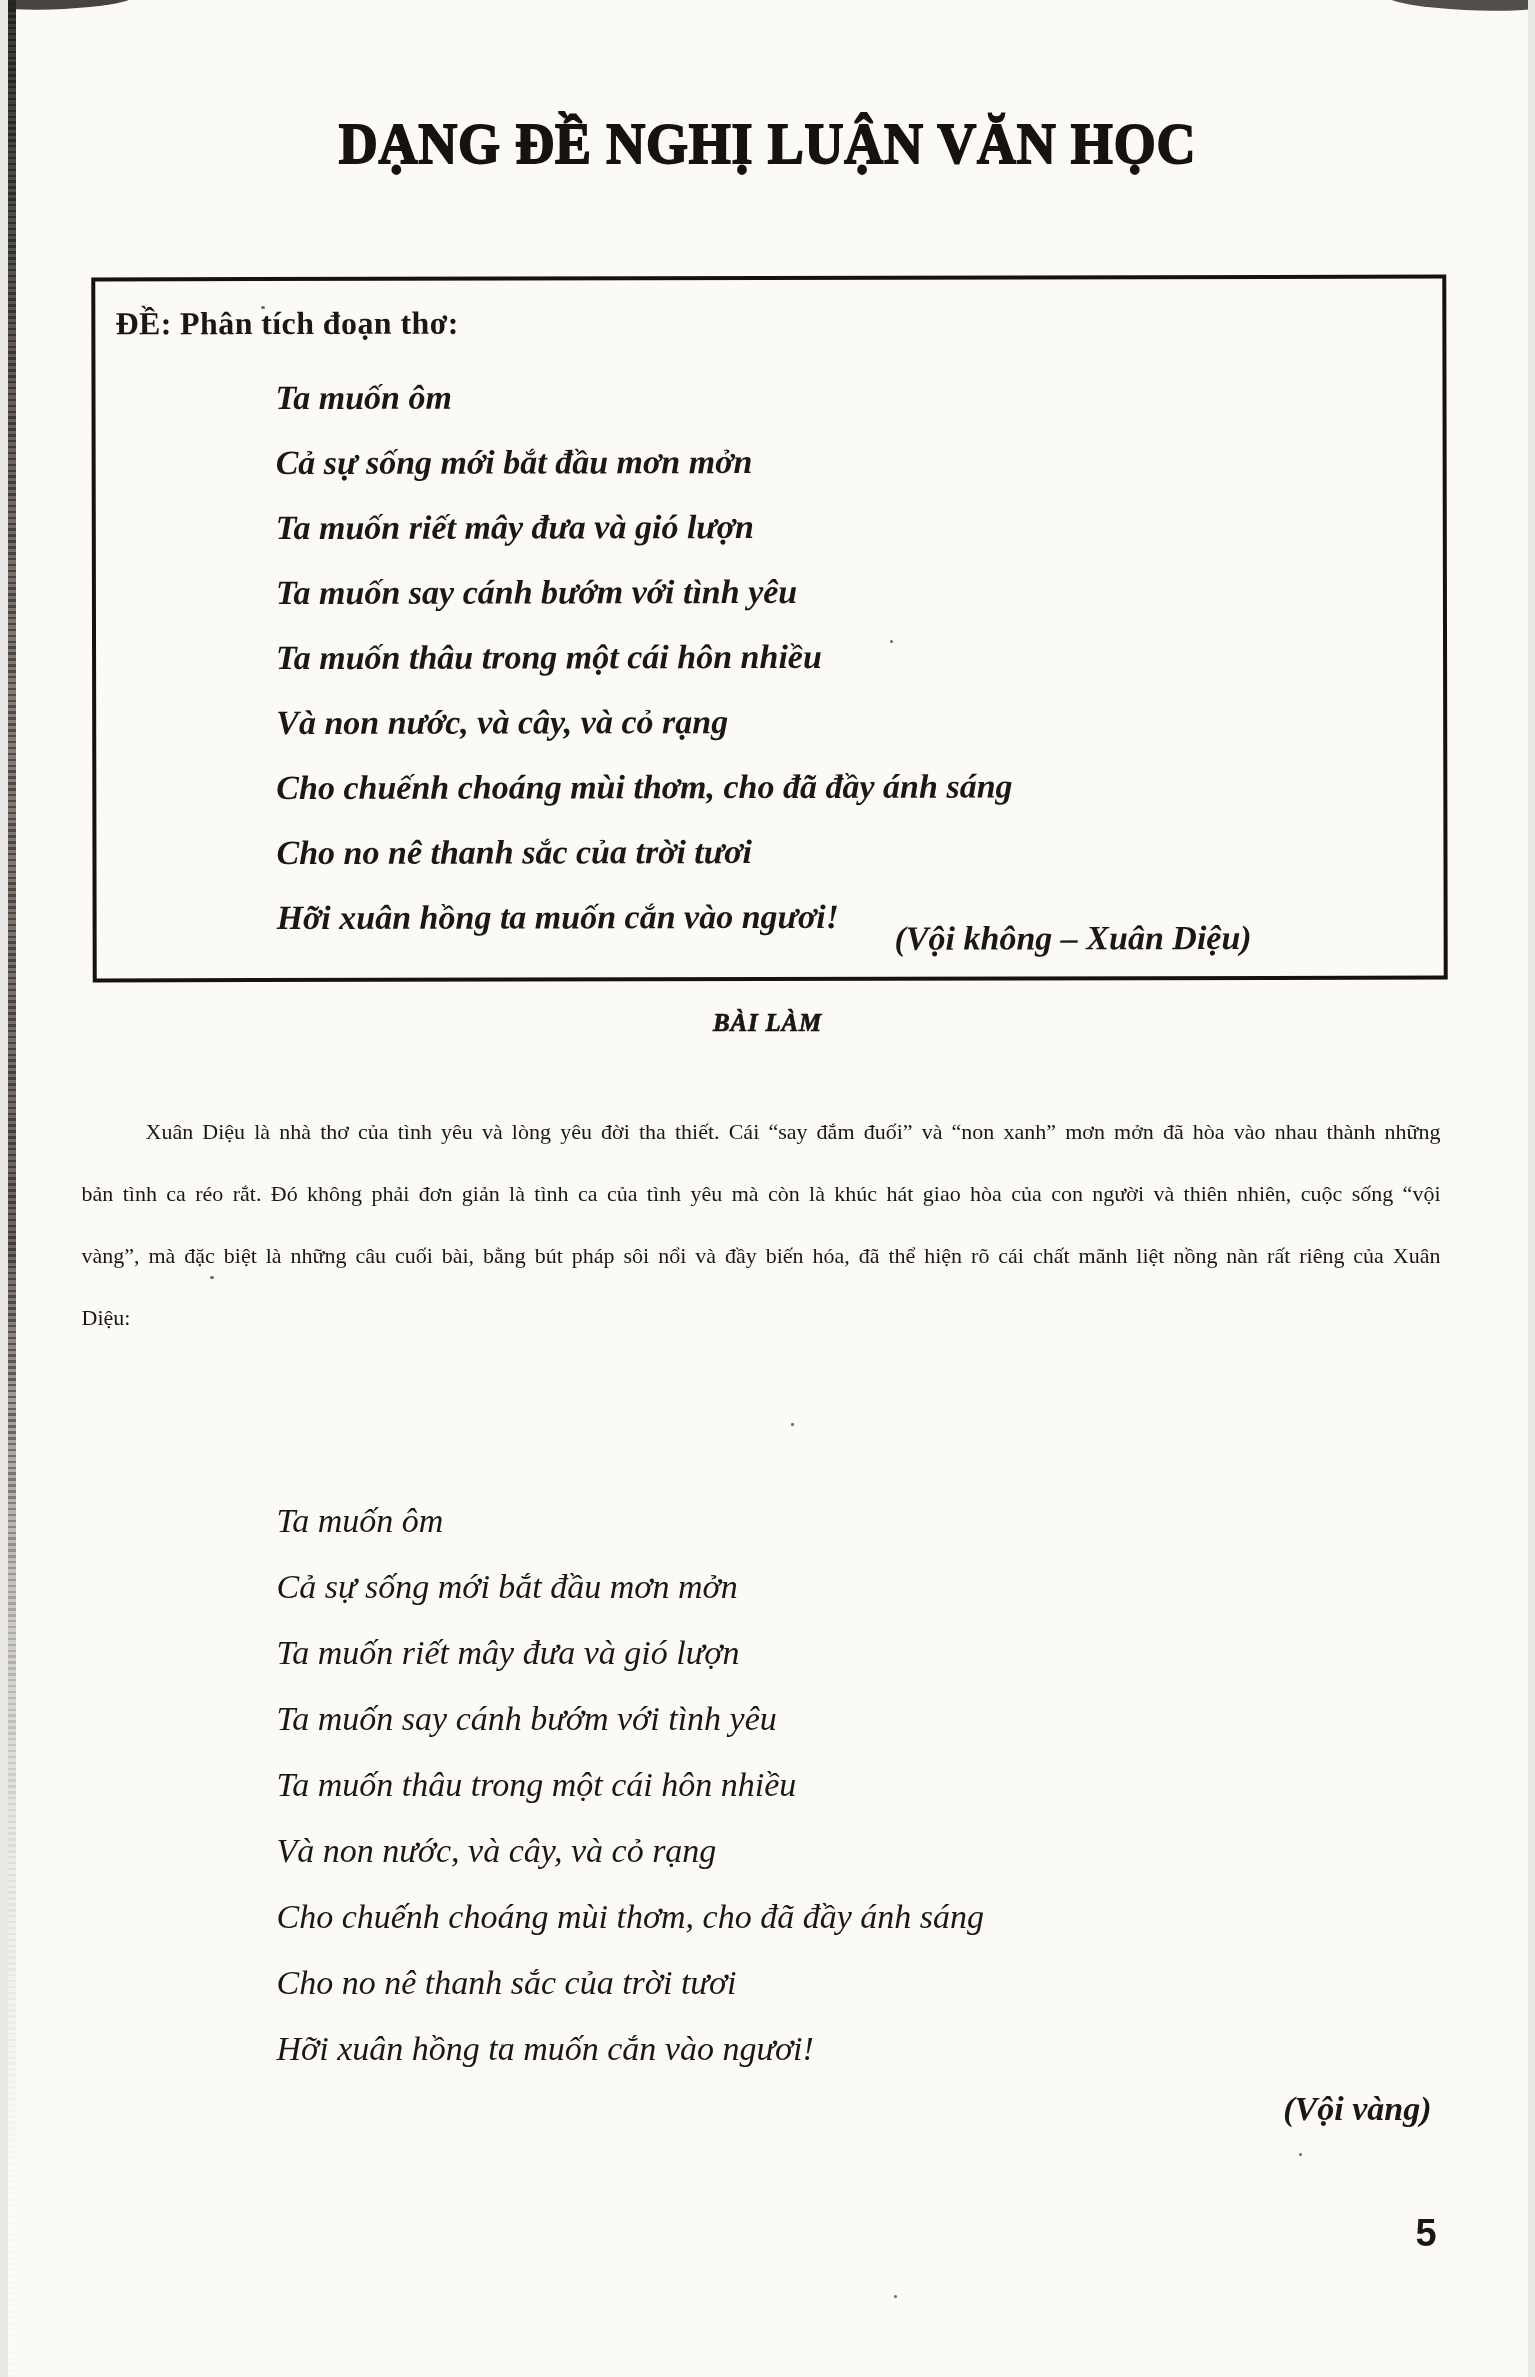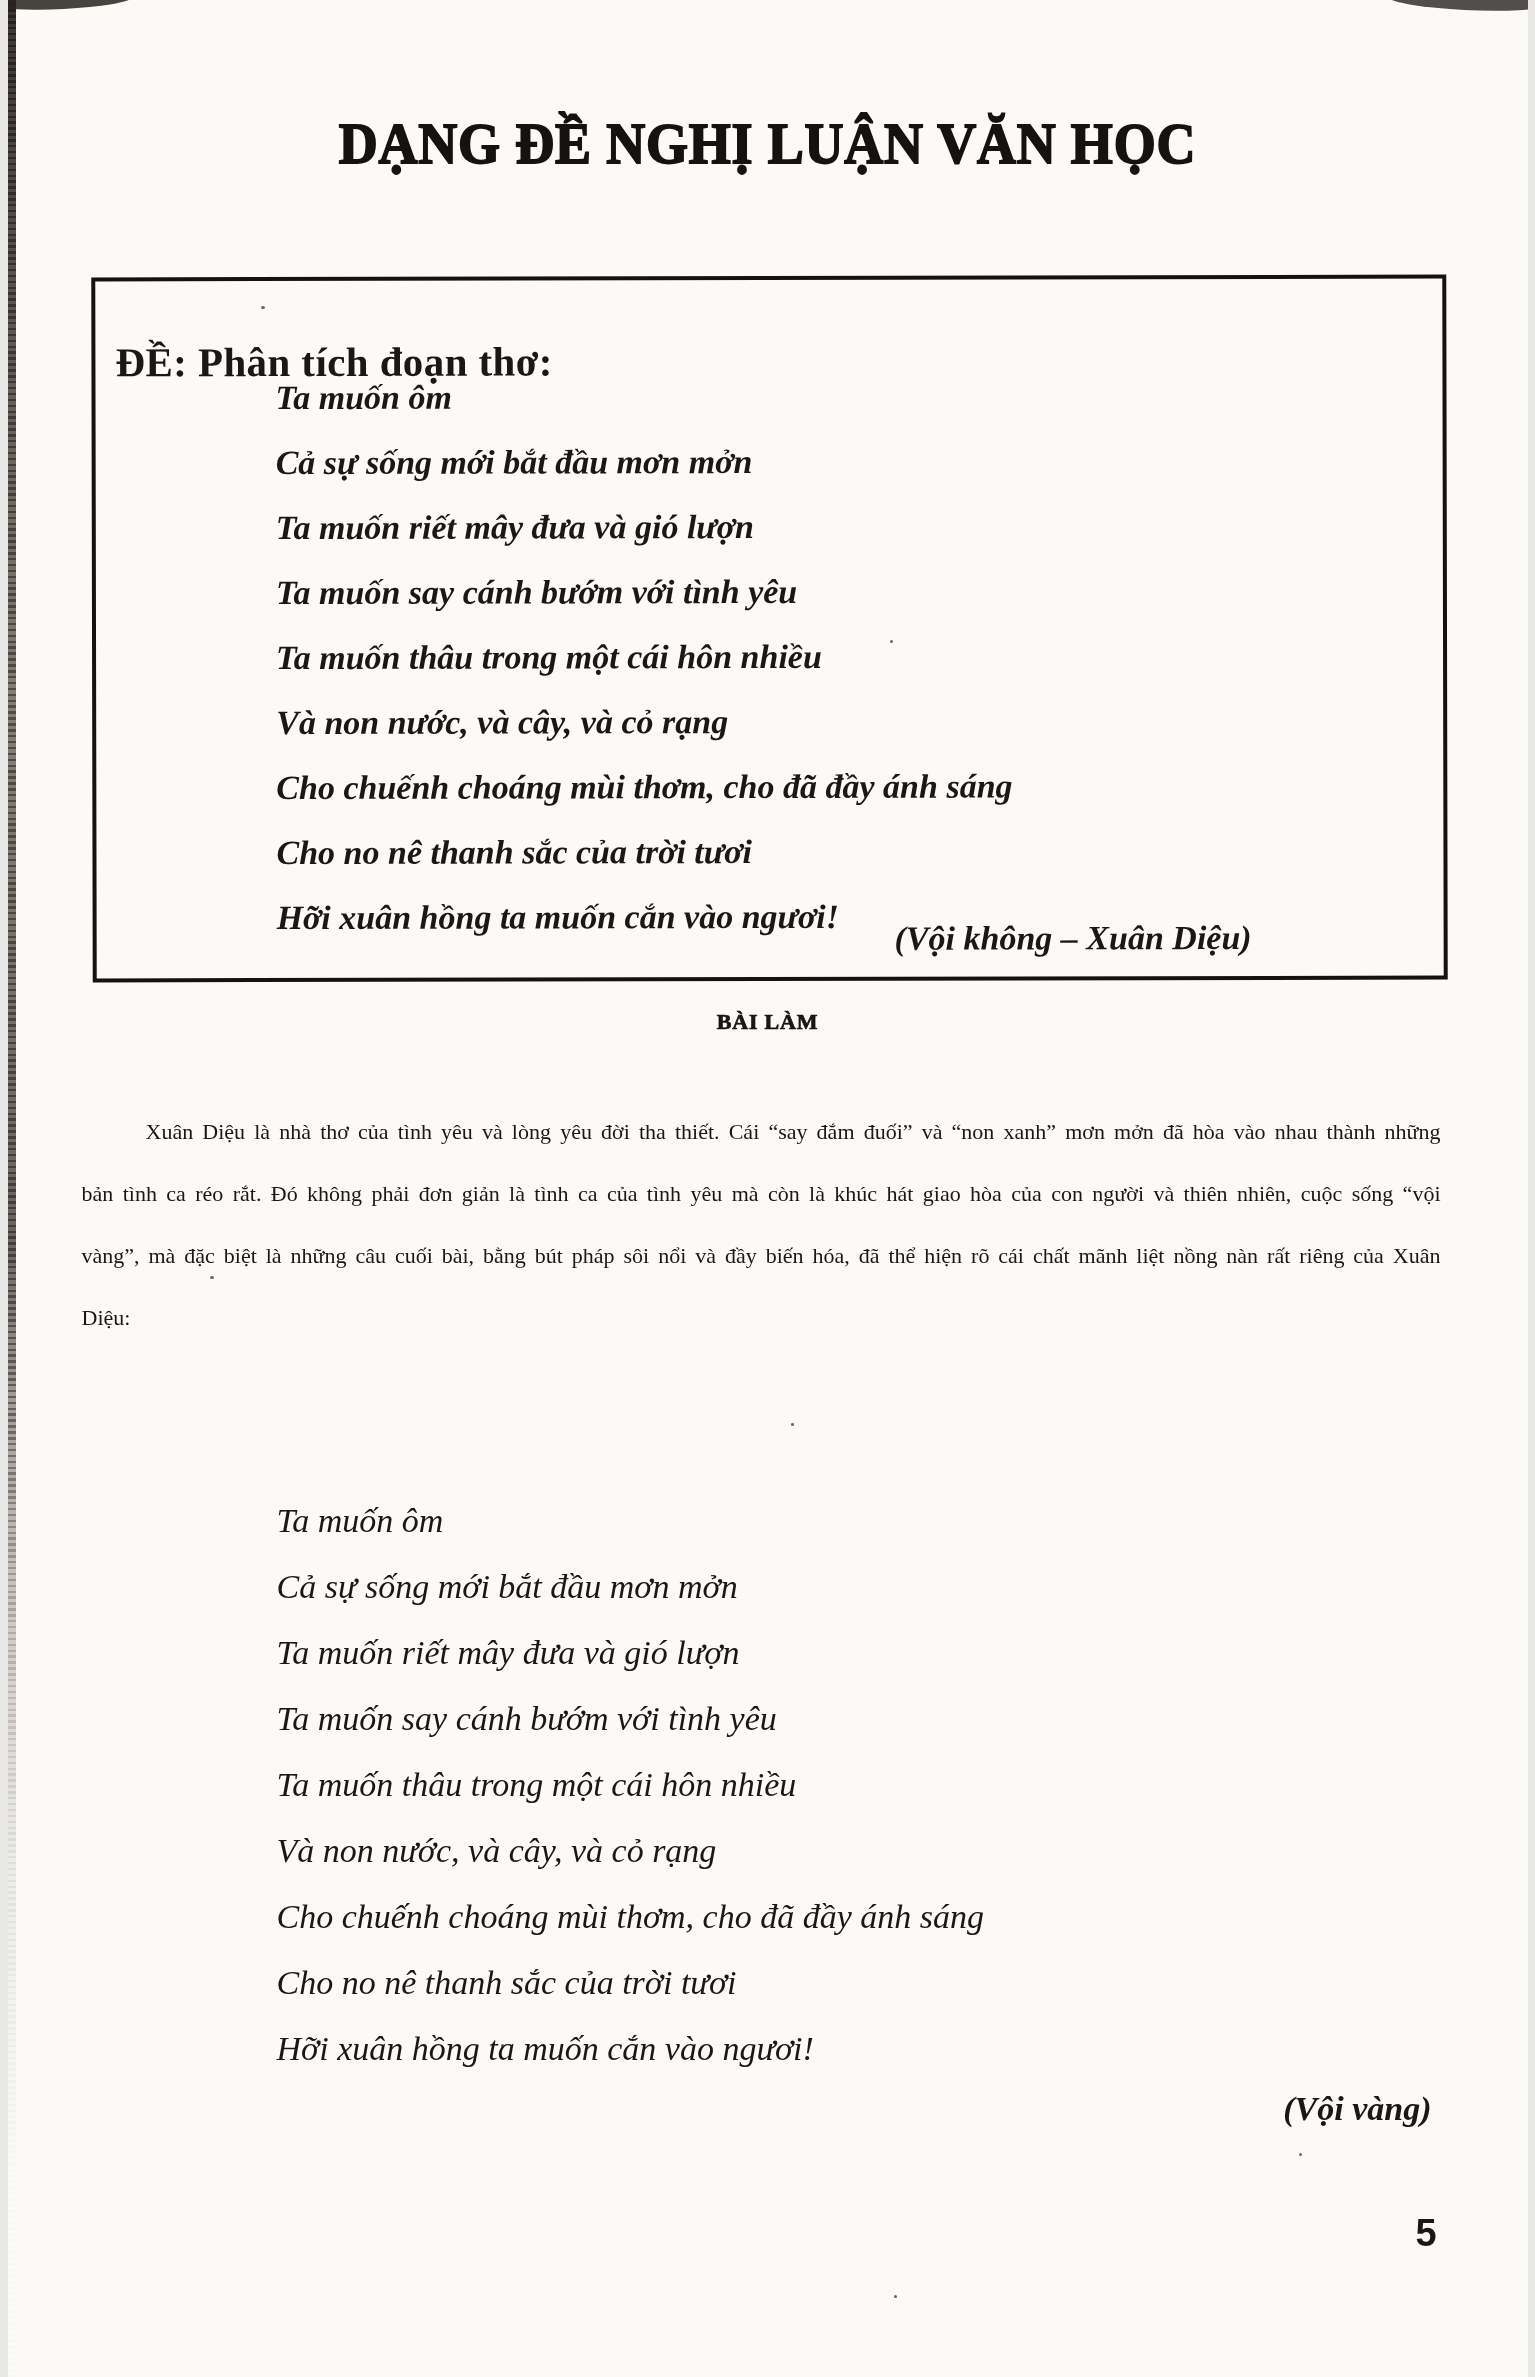--- a/index.html
+++ b/index.html
@@ -54,40 +54,39 @@
 
   
   .prompt-box {
     position:absolute; left:84px; top:276px;
     width:1347px; height:697px;
     border:4.2px solid #15120f;
     transform:rotate(-0.12deg);
   }
   .de-line {
     position:absolute; left:20px; top:23.6px;
-    font-size:41px; font-weight:bold;
+    font-size:32px; font-weight:bold;
     letter-spacing:0.4px;
-    margin-top:33px;
   }
   .poem-1 {
     position:absolute; left:180px; top:84px;
     font-size:34px; font-weight:bold; font-style:italic;
     line-height:65px; white-space:nowrap;
   }
   .attr-1 {
     position:absolute; right:192px; top:640px;
     font-size:34px; font-weight:bold; font-style:italic;
     white-space:nowrap;
   }
 
   
   .bai-lam {
     position:absolute; top:1009px; left:0; width:100%;
     text-align:center;
-    font-size:22px; font-weight:bold; letter-spacing:0.8px;
+    font-size:25px; font-weight:bold; letter-spacing:0.8px;font-style:italic;
     -webkit-text-stroke:0.7px #15120f;
   }
   .essay-paragraph {
     position:absolute; left:74px; top:1101px; width:1359px;
     font-size:22px; line-height:62px;
     text-align:justify; text-indent:64px;
     word-spacing:2.5px;
   }
   .poem-2 {
     position:absolute; left:269px; top:1488px;

